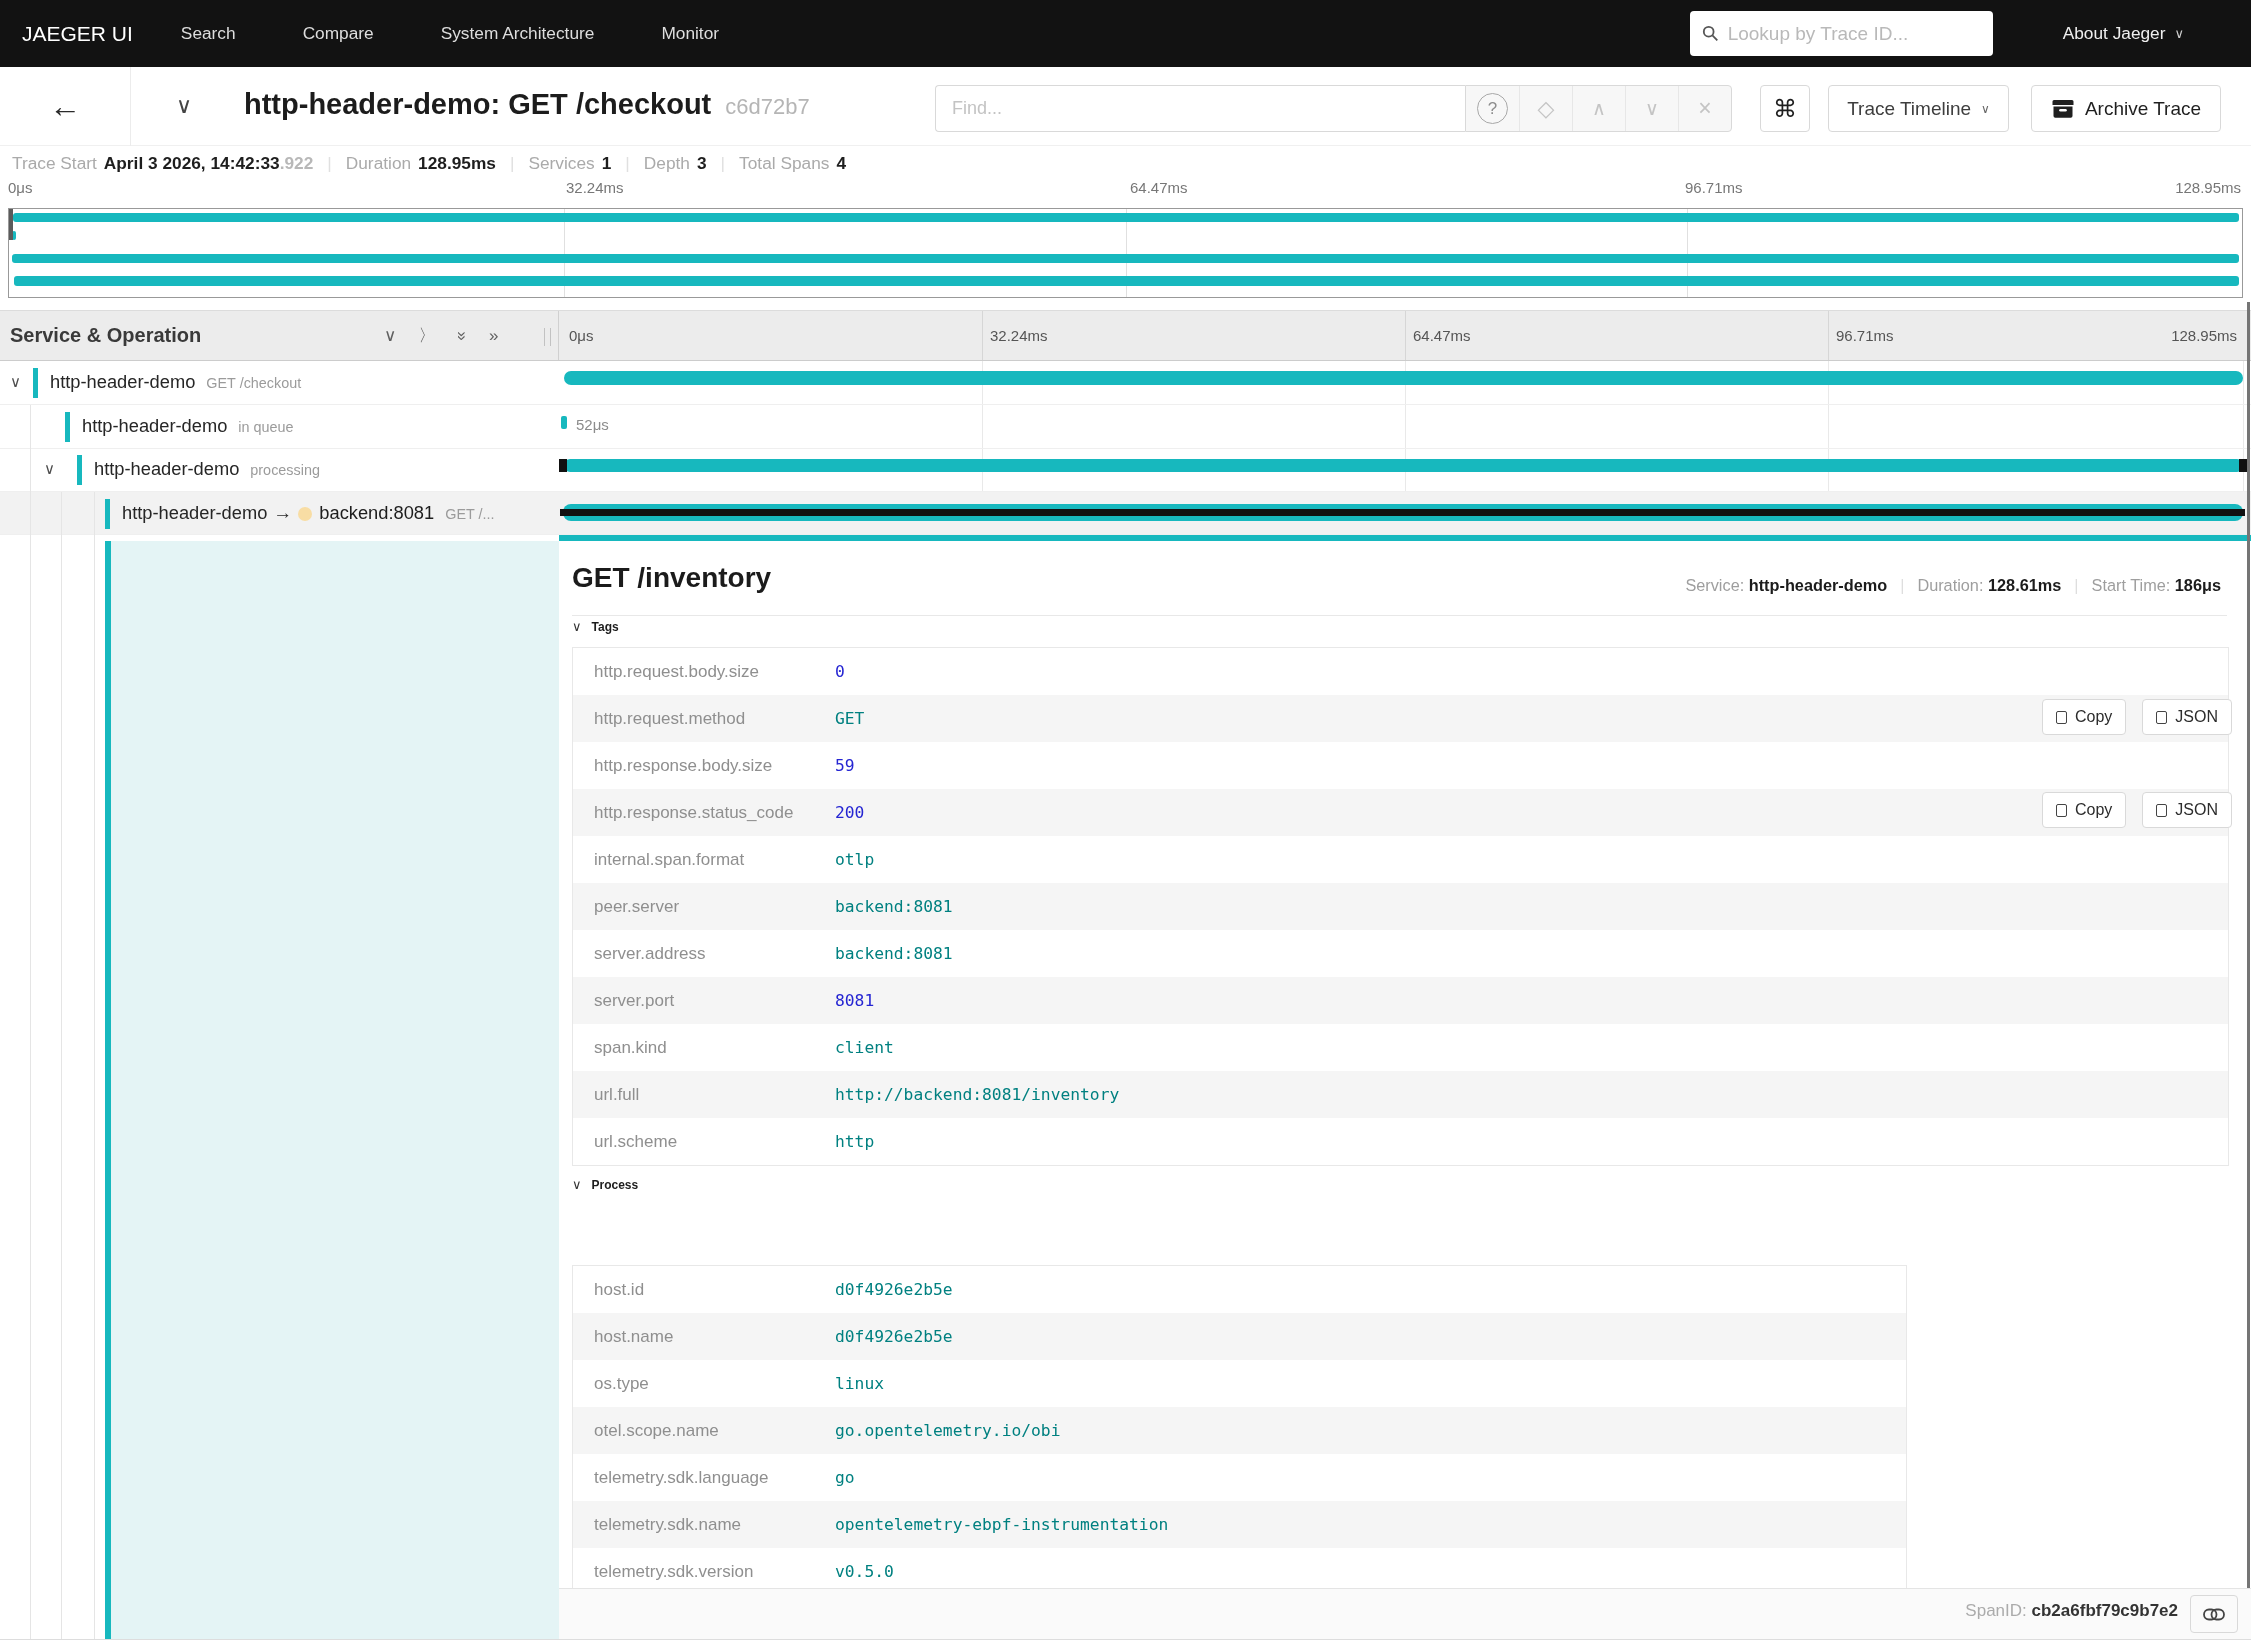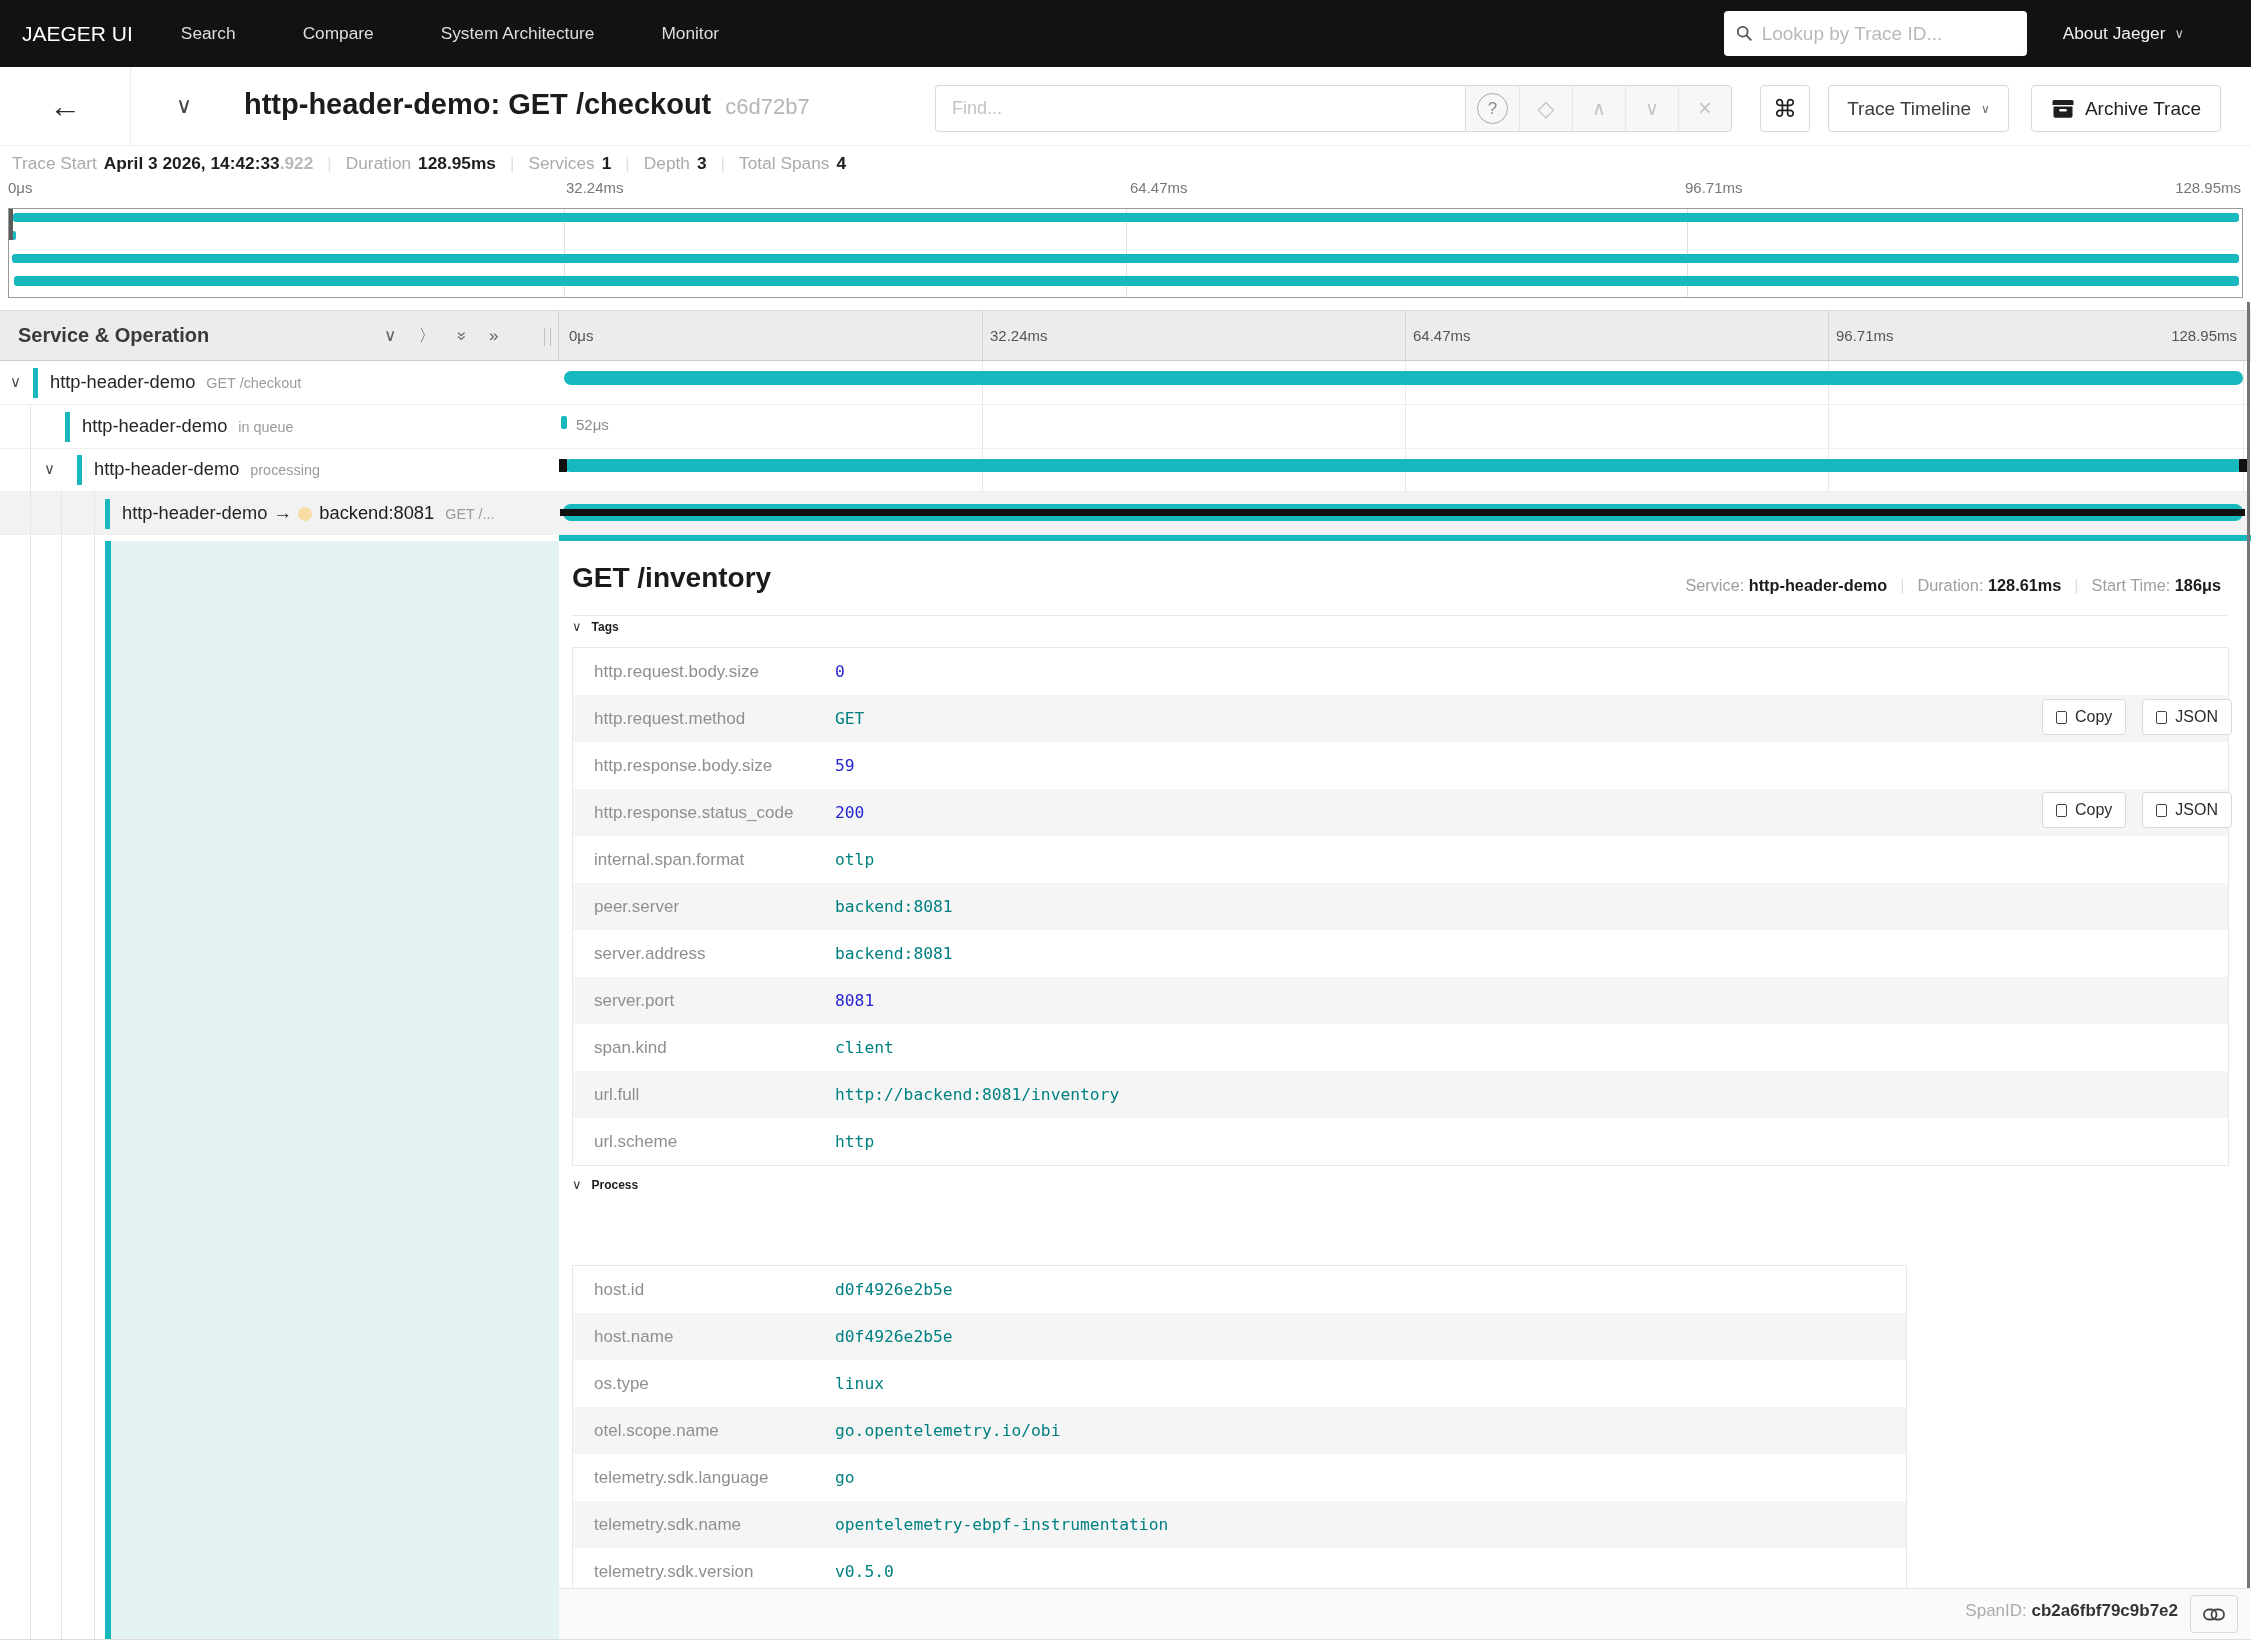--- a/index.html
+++ b/index.html
@@ -8,21 +8,21 @@
   .page { position:relative; width:2251px; height:1651px; background:#fff; }
   .abs { position:absolute; }
   .mono { font-family:"DejaVu Sans Mono", monospace; }
 
   
   .nav { position:absolute; left:0; top:0; width:2251px; height:67px; background:#121212;
          display:flex; align-items:center; color:#e8e8e8; }
   .nav-brand { font-size:21px; font-weight:normal; color:#fff; margin-left:22px; }
   .nav-items { display:flex; gap:67px; margin-left:48px; font-size:17.3px; color:#dedede; }
   .nav-item { cursor:pointer; }
-  .nav-right { margin-left:auto; display:flex; align-items:center; gap:36px; margin-right:67px; }
+  .nav-right { margin-left:auto; display:flex; align-items:center; gap:70px; margin-right:67px; }
   .nav-search { width:303px; height:45px; background:#fff; border-radius:4px; display:flex;
                 align-items:center; padding:0 12px; gap:9px; }
   .nav-search input { border:none; outline:none; font-size:19px; width:100%;
                       font-family:"Liberation Sans", sans-serif; color:#333; }
   .nav-search input::placeholder { color:#b9b9b9; }
   .nav-about { font-size:17.3px; color:#f0f0f0; display:flex; align-items:center; gap:9px; }
   .nav-about .chev { font-size:13px; color:#cfcfcf; }
 
   
   .trace-bar { position:absolute; left:0; top:67px; width:2251px; height:79px; background:#fff;
@@ -69,21 +69,21 @@
              border:1px solid #999; background:#fff; cursor:crosshair; }
   .mm-grid { position:absolute; top:0; bottom:0; width:1px; background:#e0e0e0; }
   .mm-bar { position:absolute; background:#17b8be; border-radius:3px; }
   .mm-handle { position:absolute; left:0; top:0; width:4px; height:31px; background:#5b5b5b; cursor:col-resize; }
 
   
   .tl-header { position:absolute; left:0; top:310px; width:2251px; height:51px; background:#ececec;
                border-top:1px solid #dcdcdc; border-bottom:1px solid #cccccc; }
   .tlh-left { position:absolute; left:0; top:0; width:559px; height:100%; border-right:1px solid #d0d0d0;
               display:flex; align-items:center; }
-  .tlh-title { font-size:20px; font-weight:bold; color:#3a3a3a; margin-left:18px; }
+  .tlh-title { font-size:20px; font-weight:bold; color:#3a3a3a; margin-left:10px; }
   .tlh-icons { position:absolute; left:384px; top:0; height:100%; display:flex; align-items:center;
                gap:22px; color:#606060; font-size:17px; }
   .tlh-icons span { cursor:pointer; }
   .grip { position:absolute; left:544px; top:17px; width:7px; height:18px;
           border-left:1.5px solid #c2c2c2; border-right:1.5px solid #c2c2c2; cursor:col-resize; }
   .tick { position:absolute; top:0; height:100%; display:flex; align-items:center;
           font-size:15px; color:#555; }
   .tlh-grid { position:absolute; top:0; bottom:0; width:1px; background:#d6d6d6; }
 
   

